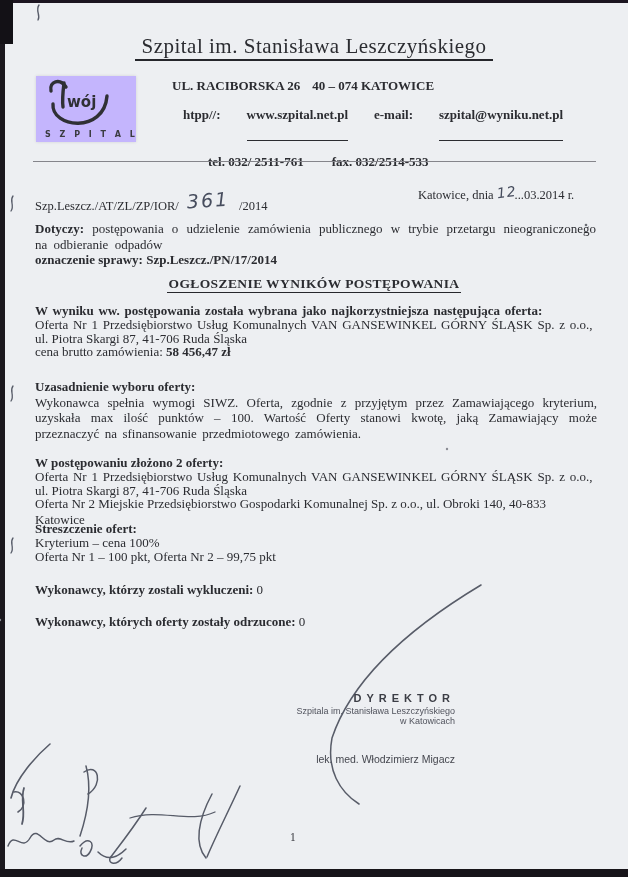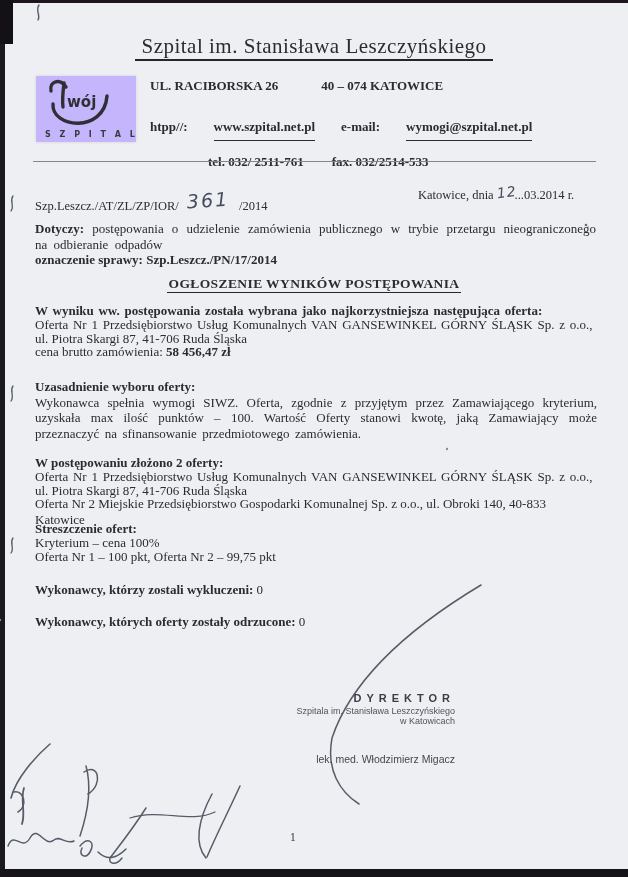--- a/index.html
+++ b/index.html
@@ -14,24 +14,24 @@
   .edge-left{left:0;top:0;width:5px;height:877px;background:#1b181e;}
   .corner-tl{left:0;top:0;width:13px;height:44px;background:#131116;}
   .edge-bottom{left:0;top:869px;width:628px;height:8px;background:#171419;}
 
   
   .doc-title{left:0;top:34px;width:628px;text-align:center;font-size:21px;font-weight:normal;letter-spacing:.5px;}
   .doc-title span{border-bottom:2.5px solid #25262b;padding:0 6px 1px 6px;}
   .logo-box{left:36px;top:76px;width:100px;height:66px;background:#c4b5fd;box-shadow:0 0 3px rgba(0,0,0,.12);}
   .contact{left:150px;top:78px;width:446px;font-weight:bold;font-size:13px;}
   .contact-row{display:flex;}
-  .row1{gap:43px;}
-  .row2{margin-top:25px;margin-left:0;gap:26px;}
+  .row1{margin-left:22px;gap:12px;}
+  .row2{margin-top:13px;margin-left:0;gap:26px;justify-content:center;}
   .row3{margin-top:13px;margin-left:58px;gap:28px;}
-  .u{border-bottom:1.5px solid #2b2c31;padding-bottom:5px;}
+  .u{border-bottom:1.5px solid #2b2c31;padding-bottom:17px;}
   .hr-rule{left:33px;top:161px;width:563px;height:1px;background:#85858b;}
 
   
   .ref-line{left:35px;top:192px;font-size:12.5px;white-space:nowrap;}
   .date-line{left:418px;top:186px;font-size:12.5px;white-space:nowrap;}
   .hw{font-family:"DejaVu Sans",sans-serif;font-style:italic;color:#474d5e;display:inline-block;}
   .hw-ref{font-size:19px;transform:rotate(-4deg) translateY(-3px);letter-spacing:2px;margin:0 10px 0 8px;}
   .hw-date{font-size:14px;transform:rotate(-7deg) translateY(-2px);letter-spacing:1px;margin:0 -2px 0 3px;}
 
   
@@ -95,21 +95,21 @@
 
   <div class="abs contact">
     <div class="contact-row row1">
       <span>UL. RACIBORSKA 26</span>
       <span>40 – 074 KATOWICE</span>
     </div>
     <div class="contact-row row2">
       <span>htpp//:</span>
       <span class="u">www.szpital.net.pl</span>
       <span>e-mail:</span>
-      <span class="u">wymogi@szpital.net.pl</span>
+      <span class="u">szpital@wyniku.net.pl</span>
     </div>
     <div class="contact-row row3">
       <span>tel. 032/ 2511-761</span>
       <span>fax. 032/2514-533</span>
     </div>
   </div>
 
   <div class="abs hr-rule"></div>
 
   <div class="abs ref-line">

